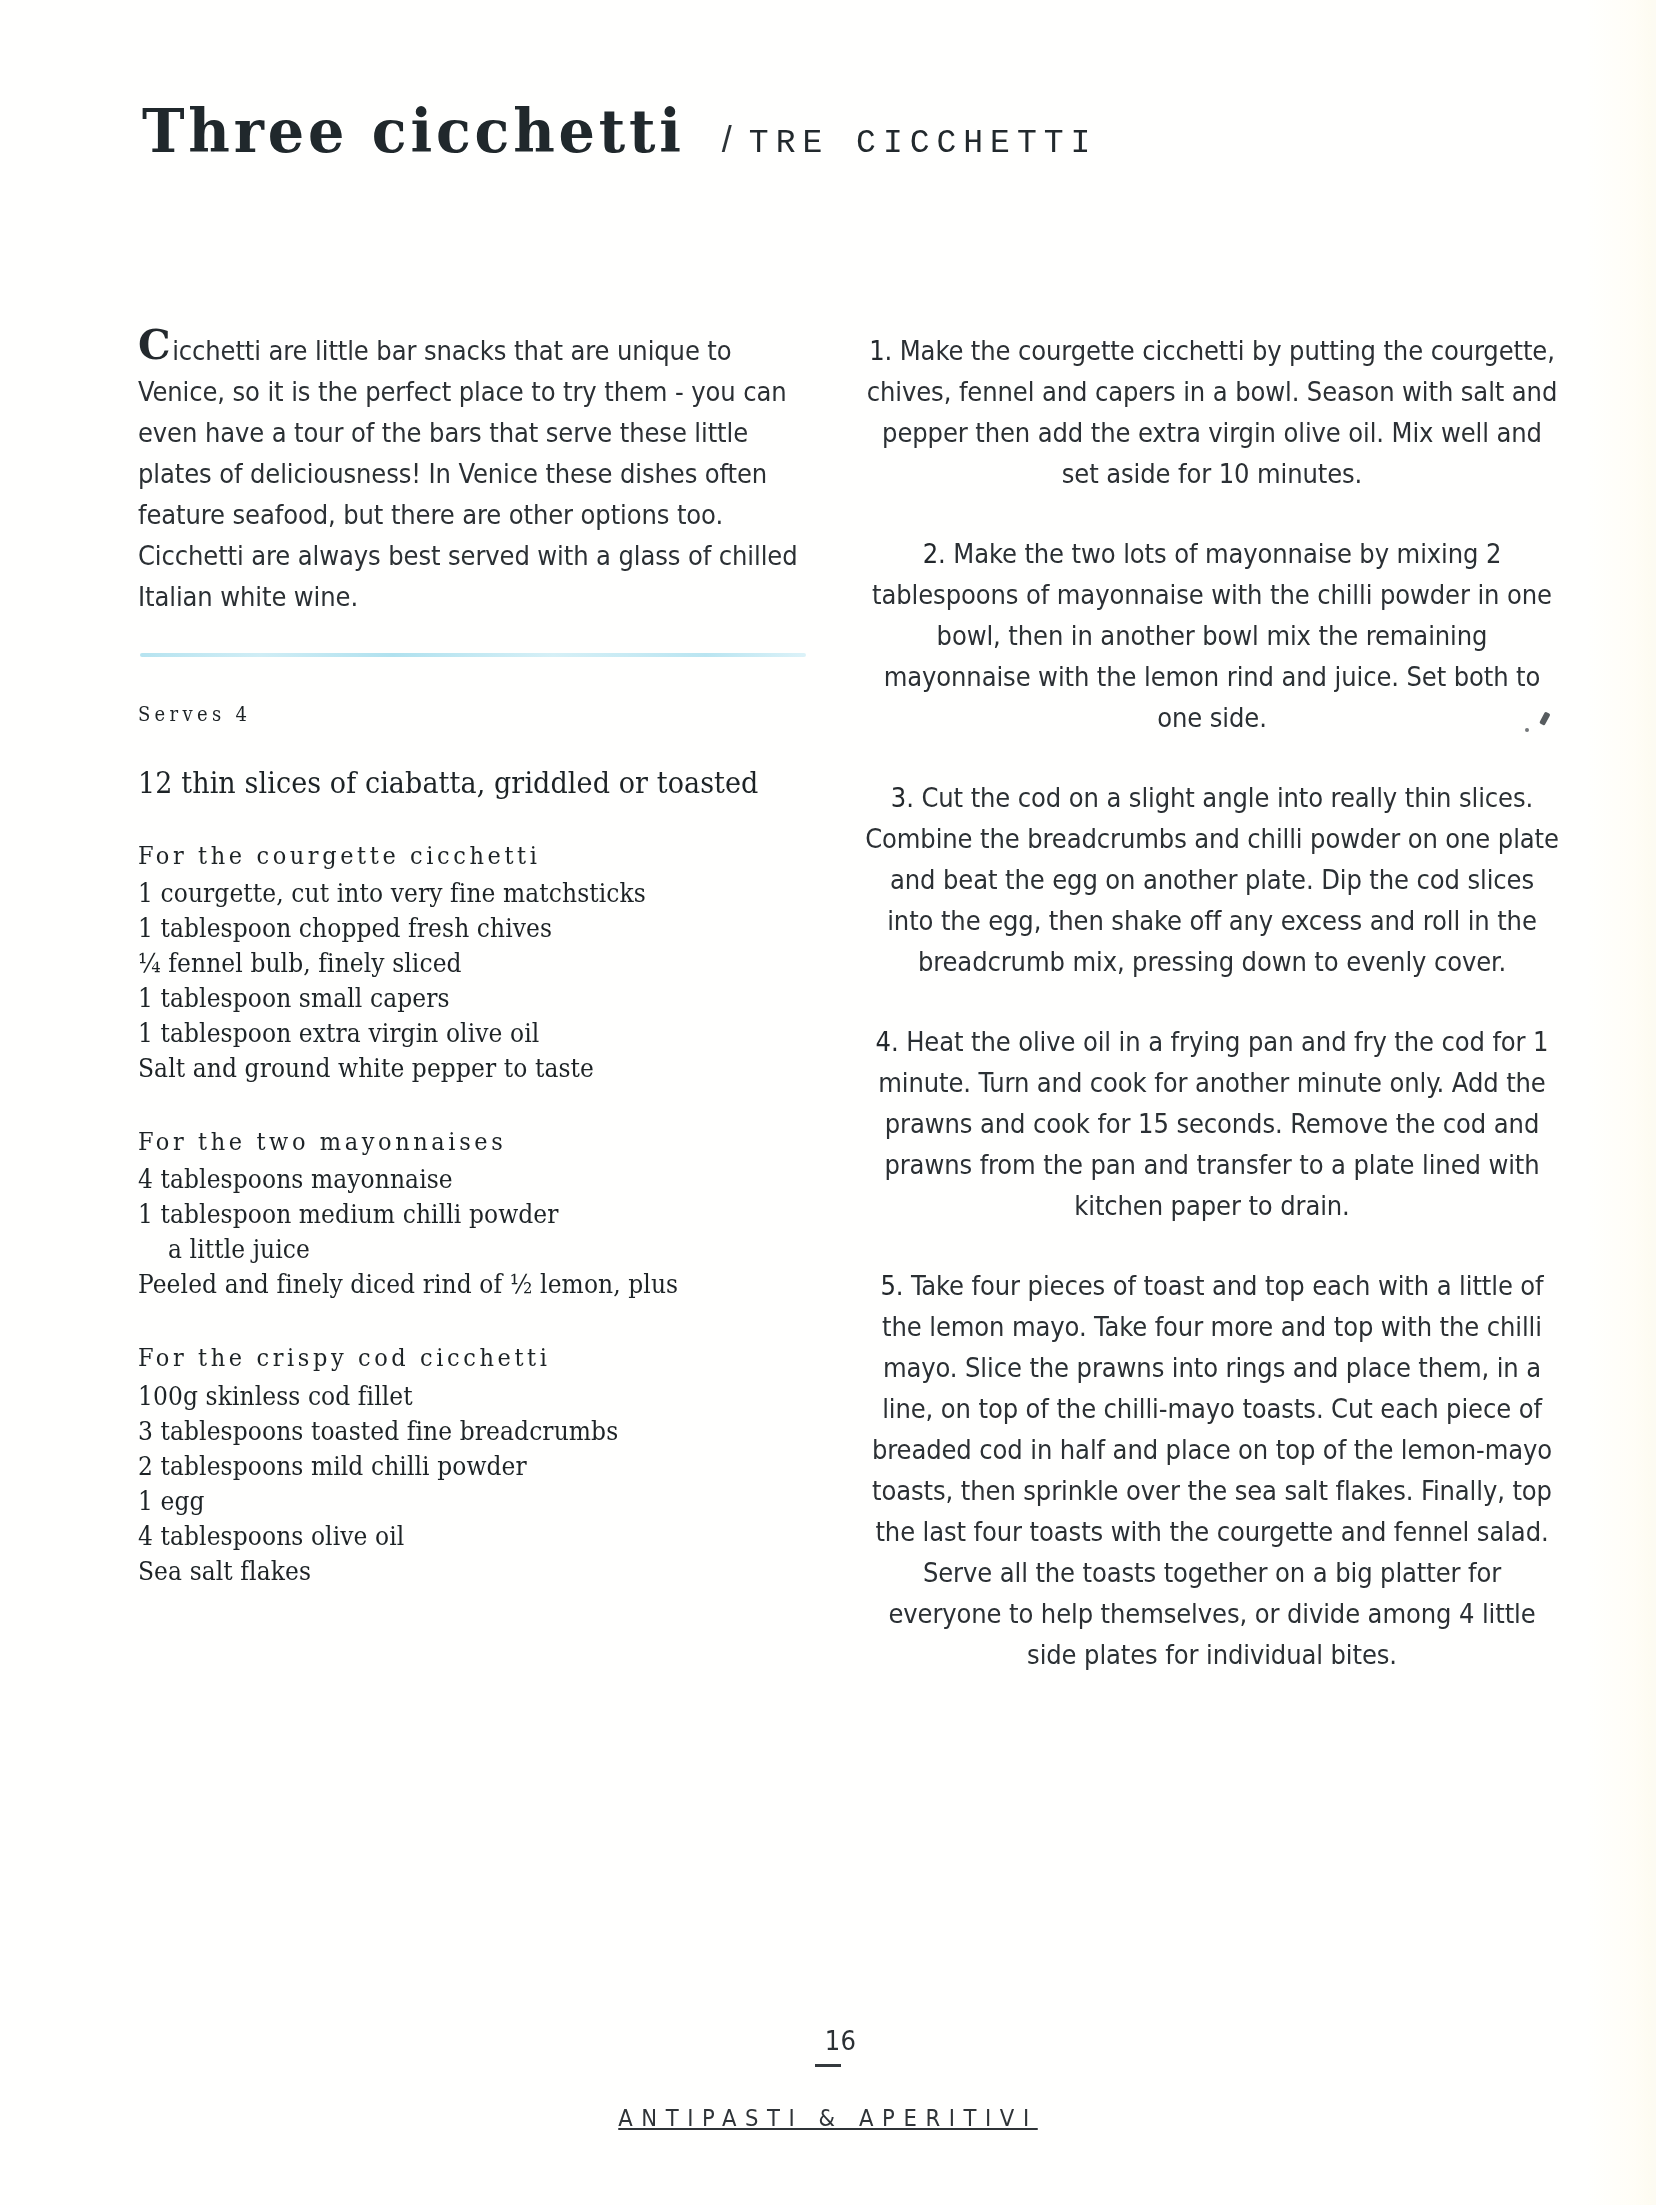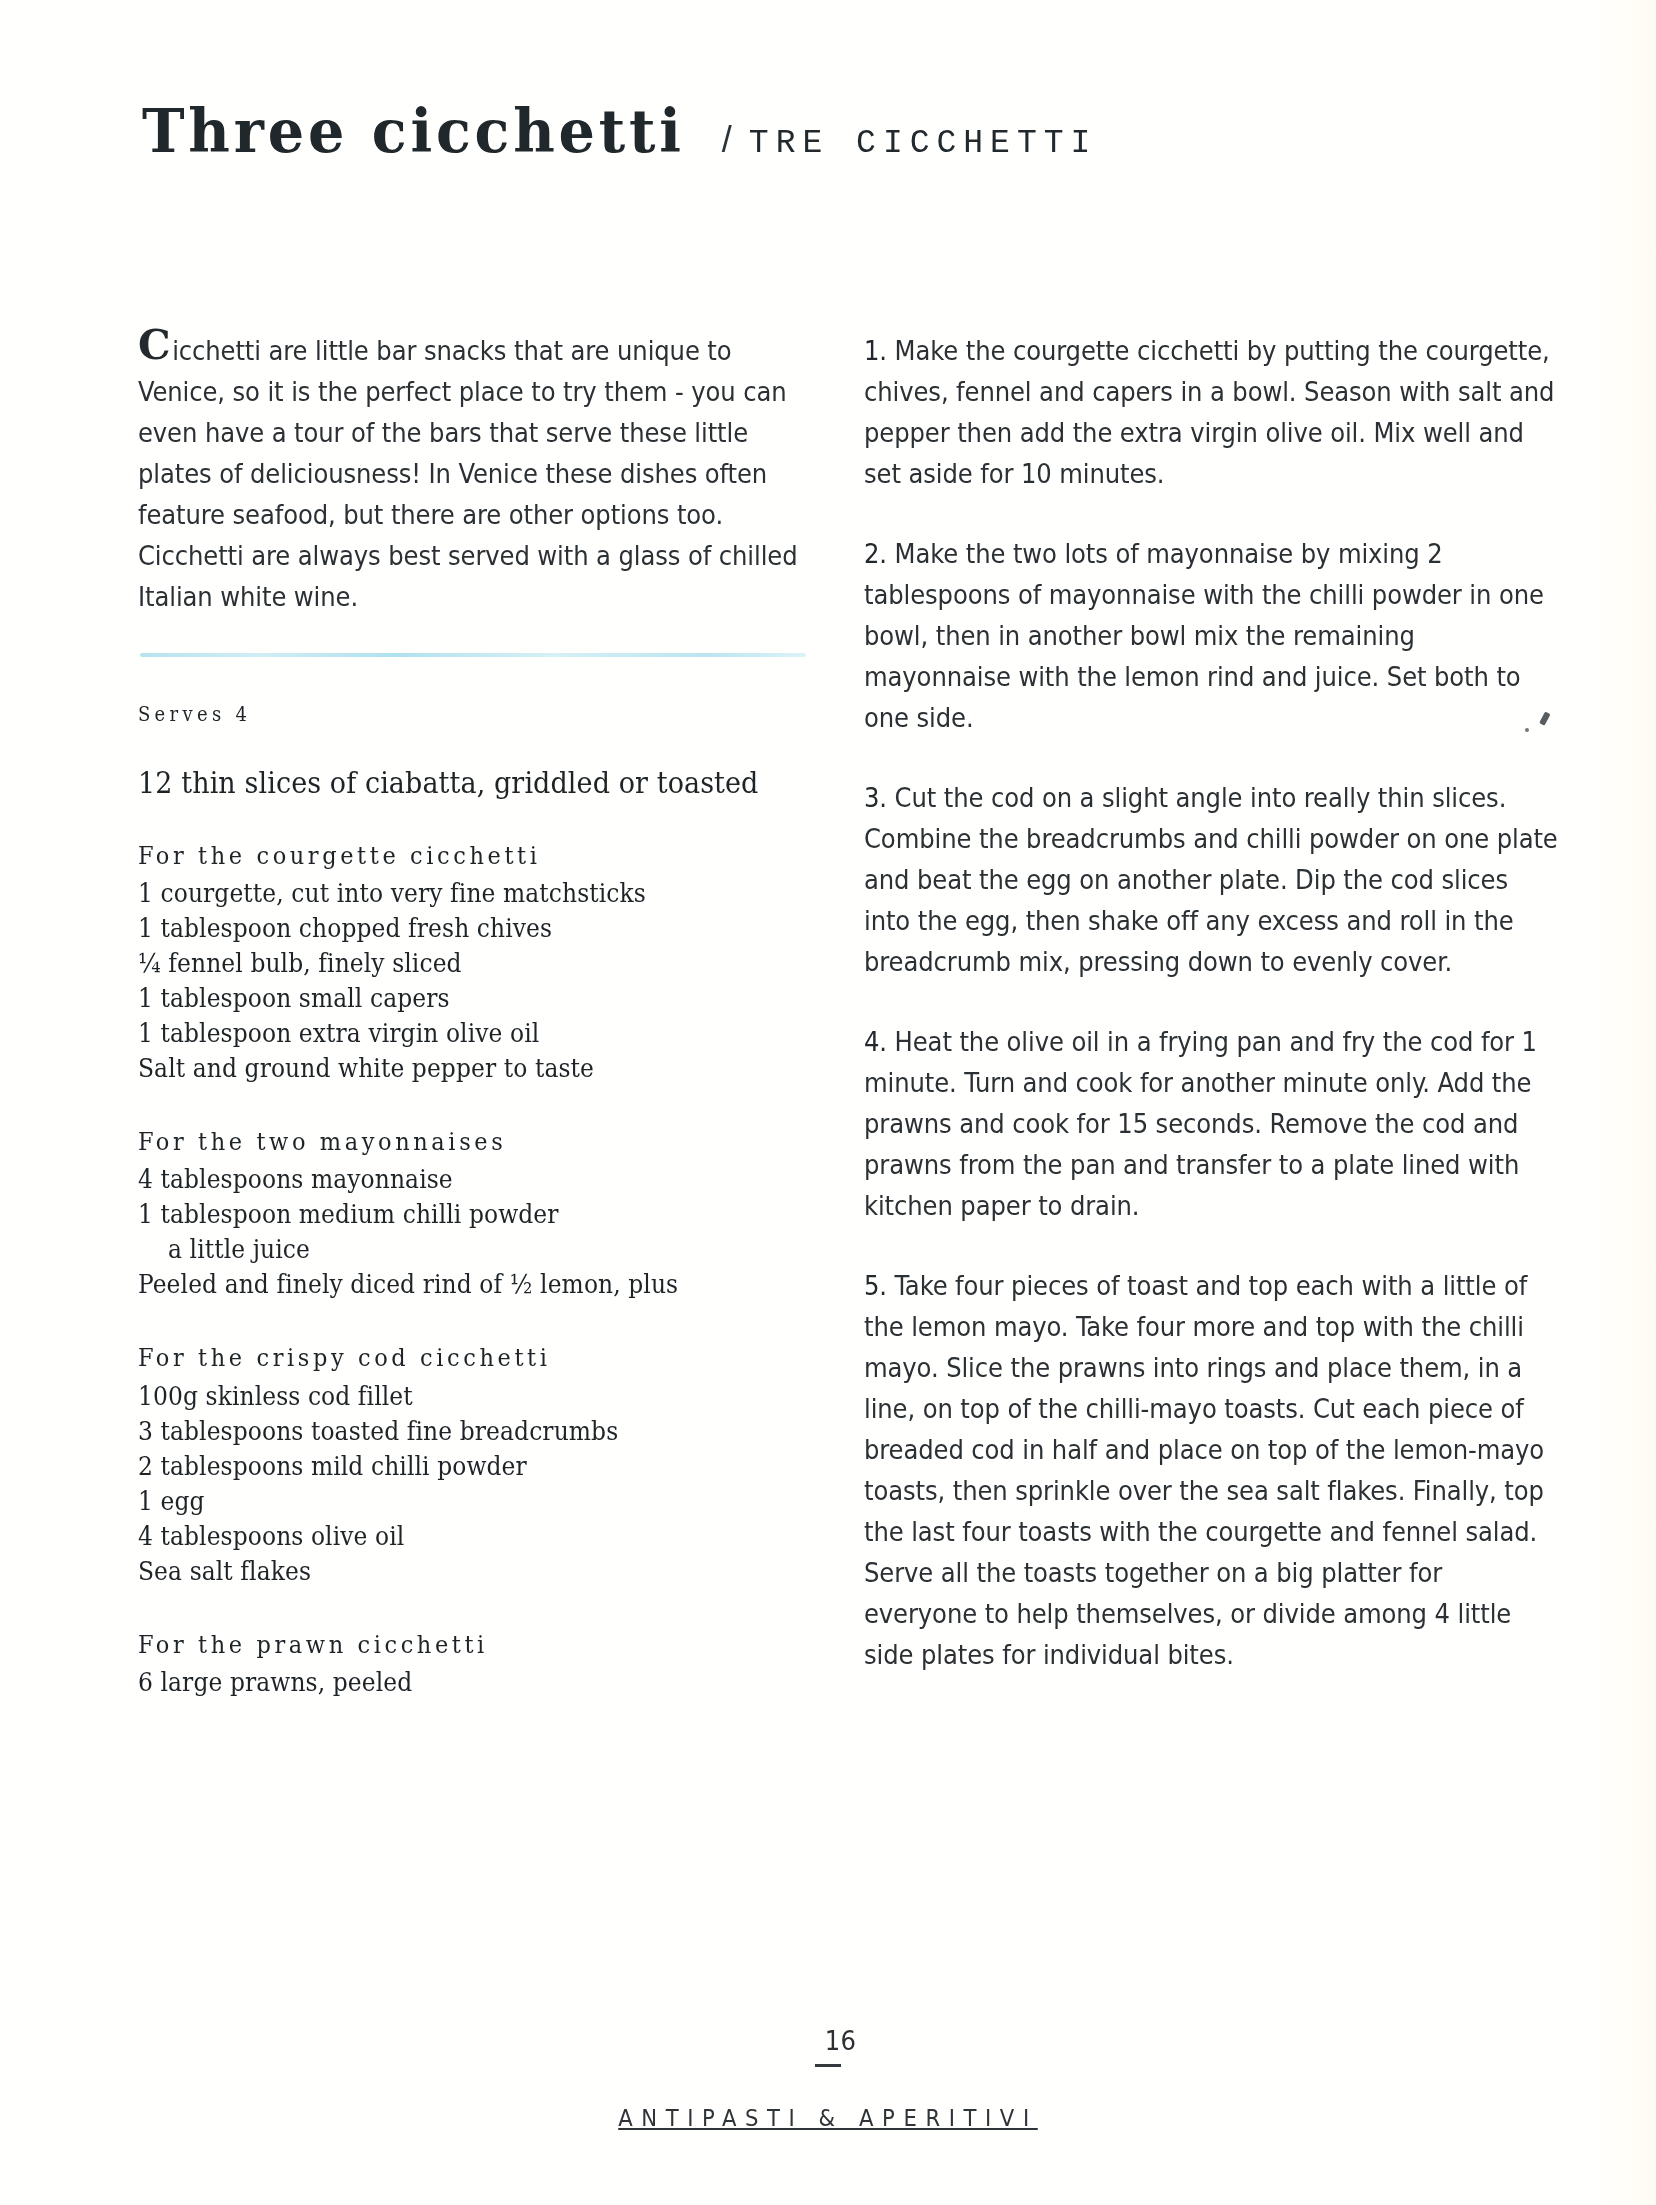--- a/index.html
+++ b/index.html
@@ -163,20 +163,21 @@
   
   .step {
     font-family: "DejaVu Sans Condensed", "Liberation Sans Narrow", "Liberation Sans", sans-serif;
     font-weight: 300;
     font-size: 27px;
     line-height: 41px;
     color: #2b3034;
     margin-bottom: 39px;
     letter-spacing: -0.1px;
     position: relative;
+    text-align: center;
   }
   .step:last-child { margin-bottom: 0; }
   .step .num {
     font-weight: 500;
     color: #23282c;
   }
 
   
   .speck {
     position: absolute;
@@ -278,24 +279,20 @@
     <div class="ing-group">
       <div class="ing-head">For the crispy cod cicchetti</div>
       <div class="ing-item">100g skinless cod fillet</div>
       <div class="ing-item">3 tablespoons toasted fine breadcrumbs</div>
       <div class="ing-item">2 tablespoons mild chilli powder</div>
       <div class="ing-item">1 egg</div>
       <div class="ing-item">4 tablespoons olive oil</div>
       <div class="ing-item">Sea salt flakes</div>
     </div>
 
-    <div class="ing-group">
-      <div class="ing-head">For the prawn cicchetti</div>
-      <div class="ing-item">6 large prawns, peeled</div>
-    </div>
 
   </div>
 
   <div class="col-right">
 
     <p class="step">
       <span class="num">1.</span>
       <span>Make the courgette cicchetti by putting the courgette, chives, fennel and capers in a bowl. Season with salt and pepper then add the extra virgin olive oil. Mix well and set aside for 10 minutes.</span>
     </p>
 

